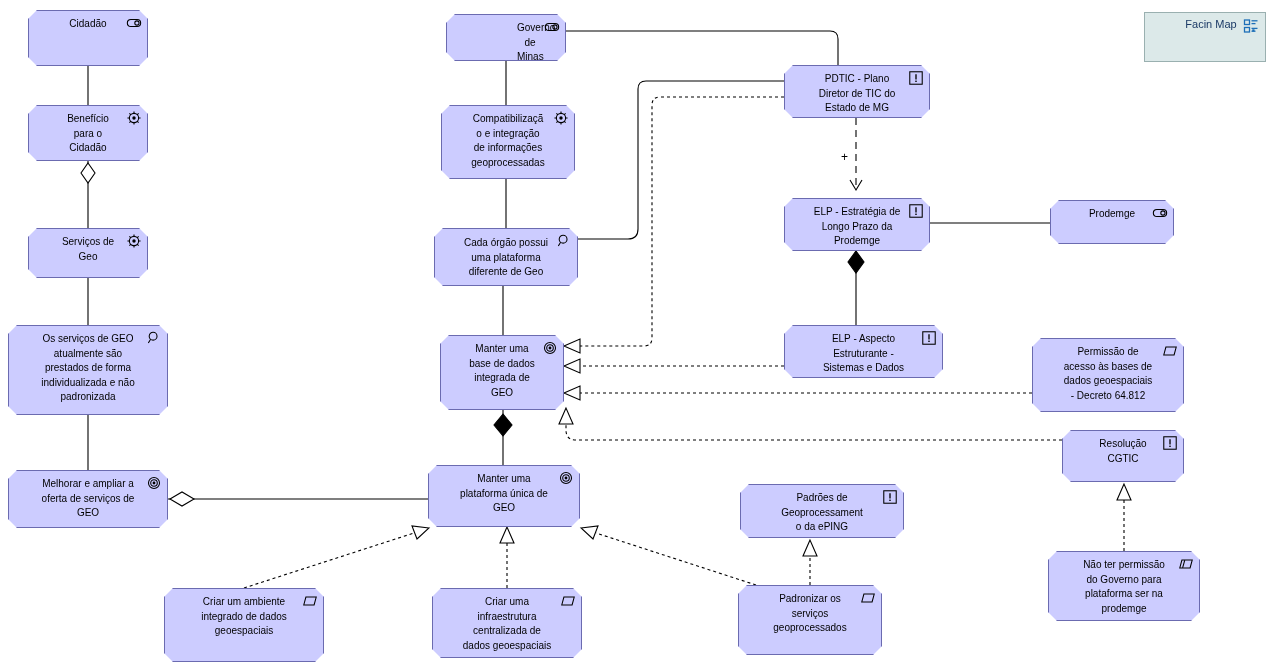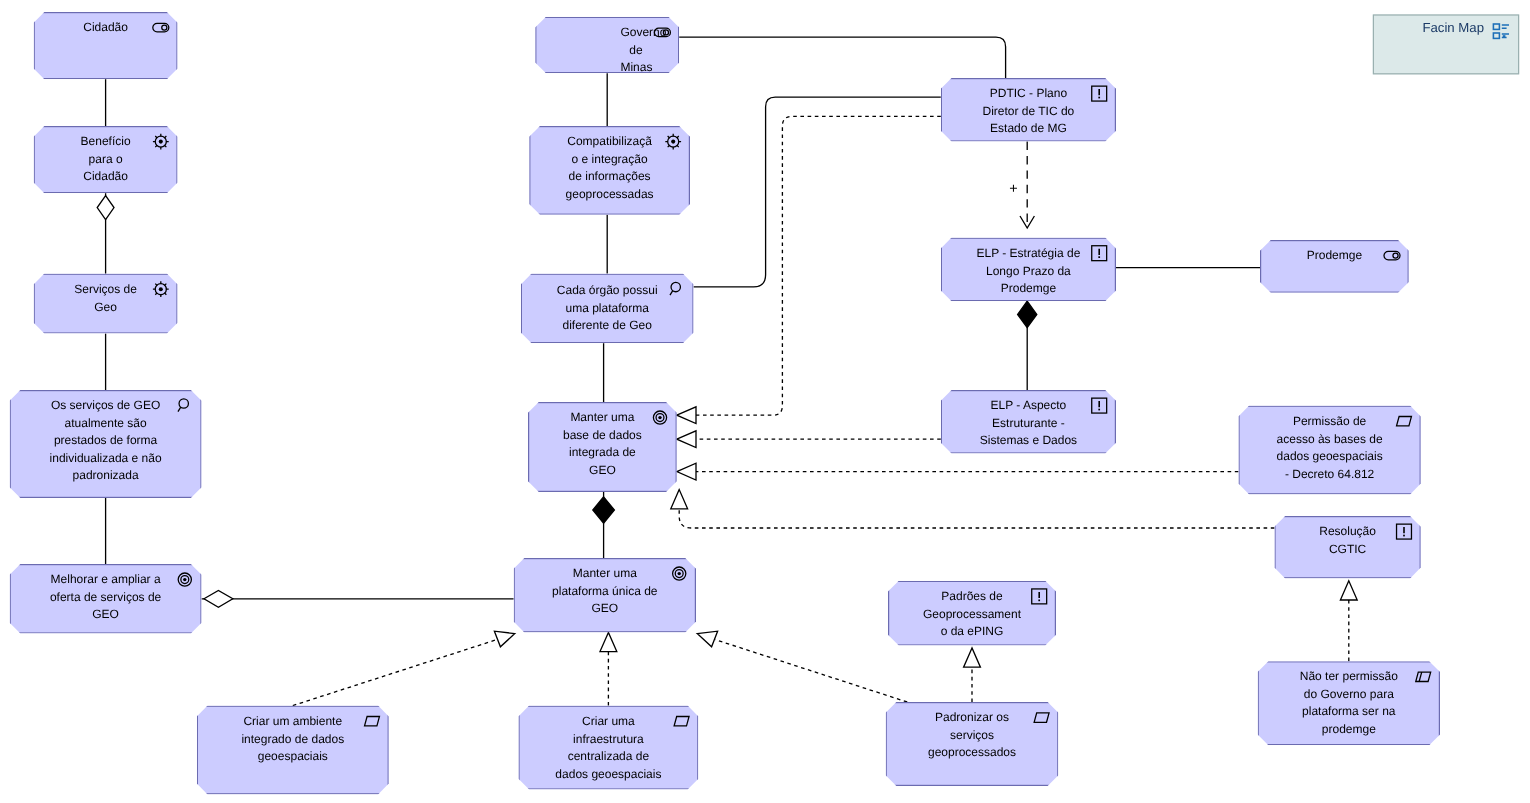--- a/index.html
+++ b/index.html
@@ -260,21 +260,21 @@
             <rect x="8.2" y="11.9" width="1.6" height="1.6" fill="#000"></rect>
           </svg></span>
       </div>
       <div class="node" style="left: 1050px; top: 200px; width: 124px; height: 44px;">
         <span class="lbl">Prodemge</span>
         <span class="ico"><svg viewBox="0 0 18 18">
             <rect x="1.5" y="5" width="15" height="8" rx="4" ry="4" fill="none" stroke="#000" stroke-width="1.2"></rect>
             <circle cx="12.3" cy="9" r="2.4" fill="none" stroke="#000" stroke-width="1.2"></circle>
           </svg></span>
       </div>
-      <div class="node" style="left: 784px; top: 325px; width: 146px; height: 53px;">
+      <div class="node" style="left: 784px; top: 325px; width: 159px; height: 53px;">
         <span class="lbl">ELP - Aspecto
 Estruturante -
 Sistemas e Dados</span>
         <span class="ico"><svg viewBox="0 0 18 18">
             <rect x="2" y="2" width="14" height="14" fill="none" stroke="#000" stroke-width="1.2"></rect>
             <line x1="9" y1="4.8" x2="9" y2="10.6" stroke="#000" stroke-width="1.5"></line>
             <rect x="8.2" y="11.9" width="1.6" height="1.6" fill="#000"></rect>
           </svg></span>
       </div>
       <div class="node" style="left: 1032px; top: 338px; width: 152px; height: 74px;">
@@ -315,21 +315,21 @@
       </div>
       <div class="node" style="left: 432px; top: 588px; width: 150px; height: 70px;">
         <span class="lbl">Criar uma
 infraestrutura
 centralizada de
 dados geoespaciais</span>
         <span class="ico"><svg viewBox="0 0 18 18">
             <polygon points="4.4,4.6 16,4.6 13.6,13.4 2,13.4" fill="none" stroke="#000" stroke-width="1.2"></polygon>
           </svg></span>
       </div>
-      <div class="node" style="left: 740px; top: 484px; width: 140px; height: 54px;">
+      <div class="node" style="left: 740px; top: 484px; width: 164px; height: 54px;">
         <span class="lbl">Padrões de
 Geoprocessament
 o da ePING</span>
         <span class="ico"><svg viewBox="0 0 18 18">
             <rect x="2" y="2" width="14" height="14" fill="none" stroke="#000" stroke-width="1.2"></rect>
             <line x1="9" y1="4.8" x2="9" y2="10.6" stroke="#000" stroke-width="1.5"></line>
             <rect x="8.2" y="11.9" width="1.6" height="1.6" fill="#000"></rect>
           </svg></span>
       </div>
       <div class="node" style="left: 738px; top: 585px; width: 144px; height: 70px;">

